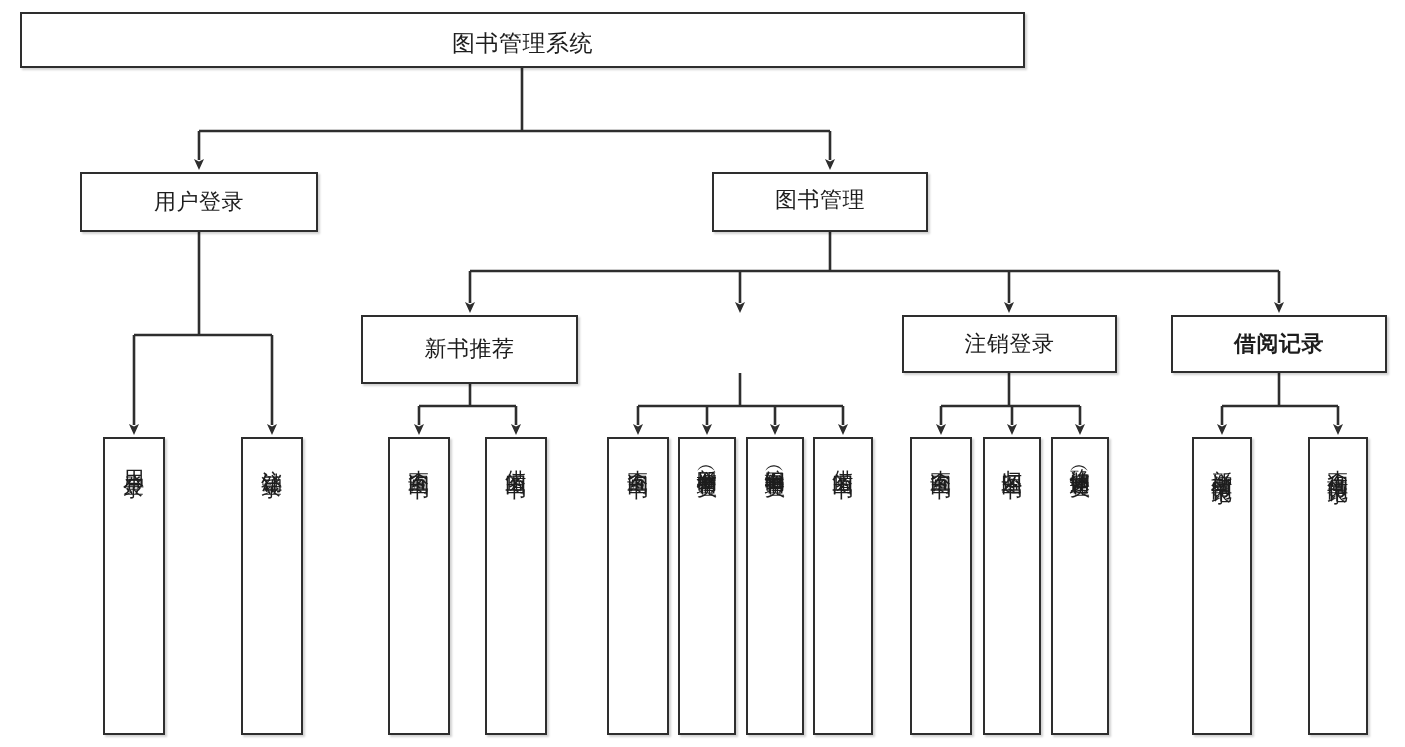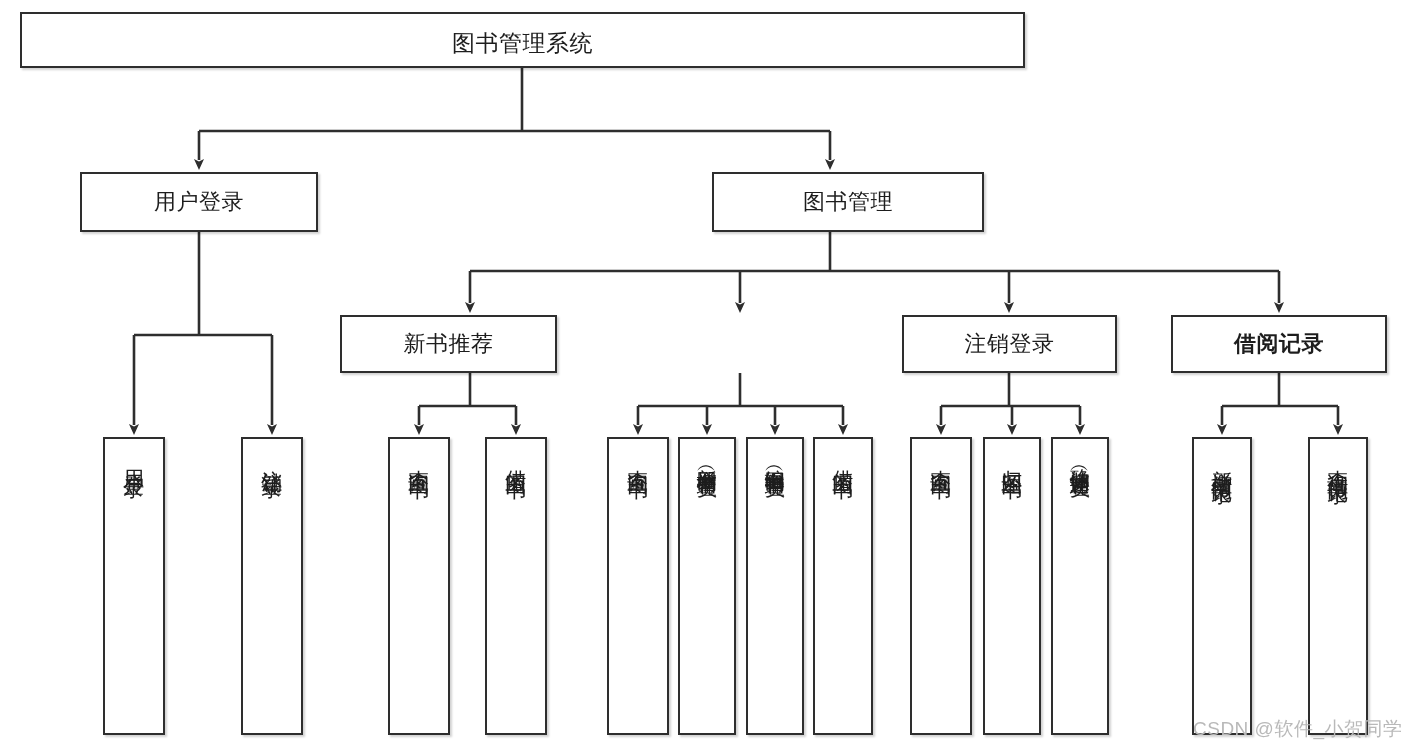--- a/index.html
+++ b/index.html
@@ -131,25 +131,25 @@
     </g>
   </svg>
 
   <div class="node horiz root" style="left: 20px; top: 12px; width: 1005px; height: 56px;">
     <span class="label">图书管理系统</span>
   </div>
 
   <div class="node horiz" style="left: 80px; top: 172px; width: 238px; height: 60px;">
     <span class="label">用户登录</span>
   </div>
-  <div class="node horiz" style="left: 712px; top: 172px; width: 272px; height: 60px;">
+  <div class="node horiz" style="left: 712px; top: 172px; width: 216px; height: 60px; font-family: Liberation Mono, monospace;">
     <span class="label">图书管理</span>
   </div>
 
-  <div class="node horiz" style="left: 340px; top: 315px; width: 217px; height: 58px;">
+  <div class="node horiz" style="left: 361px; top: 315px; width: 217px; height: 69px;">
     <span class="label">新书推荐</span>
   </div>
   <div class="node horiz" style="left: 902px; top: 315px; width: 215px; height: 58px;">
     <span class="label">注销登录</span>
   </div>
   <div class="node horiz" style="left: 1171px; top: 315px; width: 216px; height: 58px; font-weight: bold;">
     <span class="label">借阅记录</span>
   </div>
 
   <div class="node vert" style="left: 103px; top: 437px; width: 62px; height: 298px;">
@@ -185,15 +185,14 @@
   <div class="node vert narrow" style="left: 1051px; top: 437px; width: 58px; height: 298px;">
     <span class="label">确认归还（管理员）</span>
   </div>
   <div class="node vert" style="left: 1192px; top: 437px; width: 60px; height: 298px;">
     <span class="label">新增借阅记录</span>
   </div>
   <div class="node vert" style="left: 1308px; top: 437px; width: 60px; height: 298px;">
     <span class="label">查询借阅记录</span>
   </div>
 
-  <div class="watermark" style="left: 1193px; top: 716px;">CSDN @软件_小贺同学</div>
 
 </div>
 
 </body></html>

